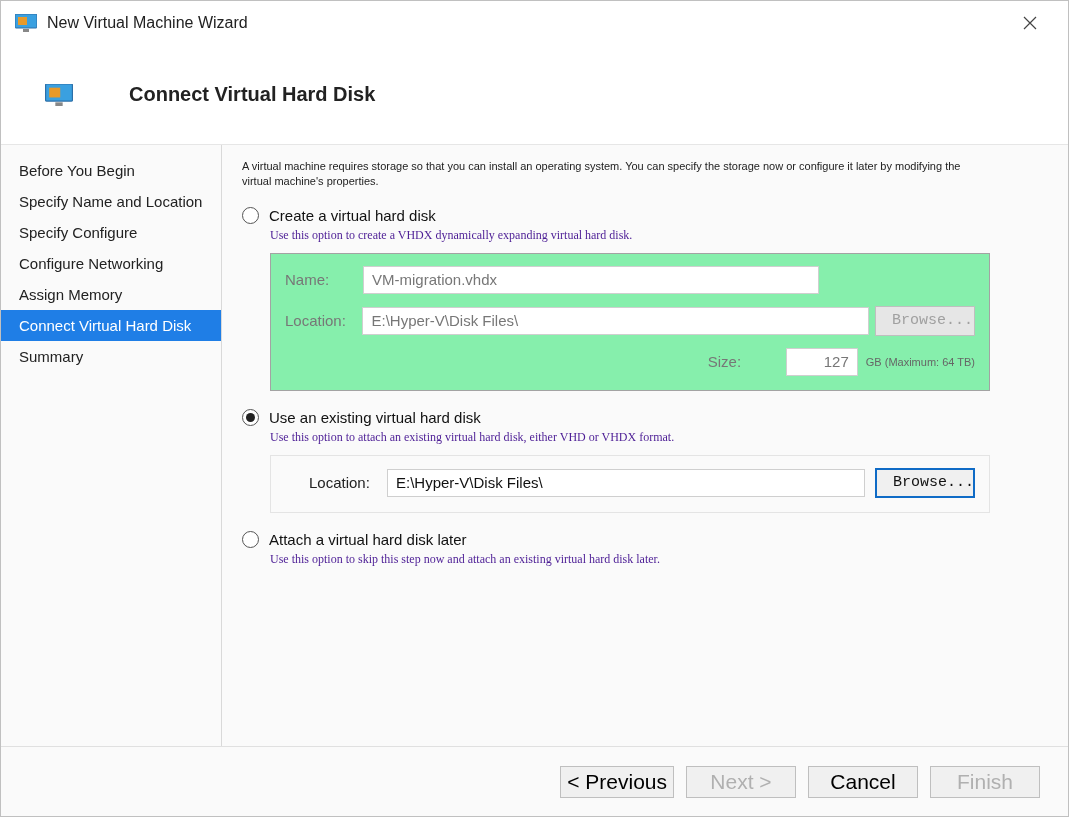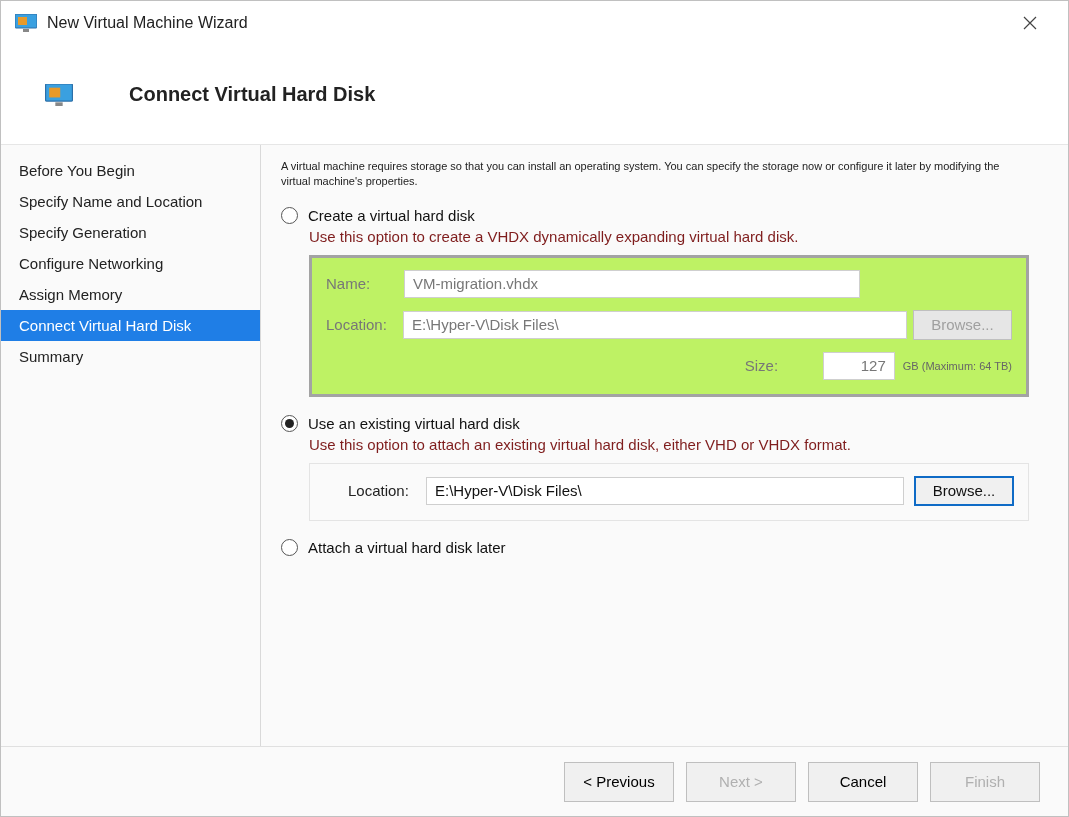--- a/index.html
+++ b/index.html
@@ -68,21 +68,21 @@
   }
 
   
   .body {
     flex: 1;
     display: flex;
     background: #fafafa;
     min-height: 0;
   }
   .sidebar {
-    width: 260px;
+    width: 221px;
     padding: 10px 0 0 0;
     border-right: 1px solid #d9d9d9;
   }
   .sidebar-item {
     padding: 7px 18px;
     font-size: 15px;
     color: #222;
     cursor: pointer;
     white-space: nowrap;
   }
@@ -124,29 +124,30 @@
     background: #fff;
   }
   .radio.checked::after {
     content: "";
     width: 9px; height: 9px;
     background: #222;
     border-radius: 50%;
   }
   .option-desc {
     margin-left: 28px;
-    font-size: 15px;
-    color: #7f1d1d;
+    font-size: 12px;
+    color: #4c1d95;
     margin-bottom: 10px;
+    font-family: Liberation Serif, serif;
   }
 
   .form-box {
     margin-left: 28px;
-    border: 3px solid #a3a3a3;
-    background: #bef264;
+    border: 1px solid #a3a3a3;
+    background: #86efac;
     padding: 12px 14px 14px 14px;
     max-width: 720px;
   }
   .form-box.plain {
     background: #fafafa;
     border: 1px solid #e4e4e4;
   }
   .form-row {
     display: flex;
     align-items: center;
@@ -176,21 +177,21 @@
   .size-suffix {
     margin-left: 8px;
     color: #666;
     font-size: 11px;
   }
   .btn {
     height: 30px;
     border: 1px solid #bfbfbf;
     background: #e1e1e1;
     font-size: 15px;
-    font-family: Liberation Sans, sans-serif;
+    font-family: Liberation Mono, monospace;
     padding: 0 16px;
     cursor: pointer;
   }
   .btn.disabled {
     color: #a0a0a0;
     background: #e6e6e6;
     cursor: default;
   }
   .btn.focus {
     border: 2px solid #0f6bc6;
@@ -204,24 +205,24 @@
     border-top: 1px solid #e0e0e0;
     display: flex;
     align-items: center;
     justify-content: flex-end;
     gap: 12px;
     padding-right: 28px;
     background: #fafafa;
   }
   .footer .fbtn {
     min-width: 110px;
-    height: 40px;
+    height: 32px;
     border: 1px solid #bfbfbf;
     background: #f0f0f0;
-    font-size: 15px;
+    font-size: 21px;
     font-family: inherit;
     cursor: pointer;
   }
   .footer .fbtn.disabled {
     color: #b0b0b0;
     cursor: default;
   }
 
   
   .monitor-icon rect.screen { fill: #3aa0e0; stroke: #2c6fa8; stroke-width: 1; }
@@ -258,21 +259,21 @@
       </svg>
     </span>
     <span class="htitle">Connect Virtual Hard Disk</span>
   </div>
 
   <div class="body">
 
     <div class="sidebar">
       <div class="sidebar-item">Before You Begin</div>
       <div class="sidebar-item">Specify Name and Location</div>
-      <div class="sidebar-item">Specify Generation</div>
+      <div class="sidebar-item">Specify Configure</div>
       <div class="sidebar-item">Configure Networking</div>
       <div class="sidebar-item">Assign Memory</div>
       <div class="sidebar-item active">Connect Virtual Hard Disk</div>
       <div class="sidebar-item">Summary</div>
     </div>
 
     <div class="content">
       <div class="intro">A virtual machine requires storage so that you can install an operating system. You can specify the storage now or configure it later by modifying the virtual machine's properties.</div>
 
       <div class="option-block">
@@ -312,20 +313,21 @@
             <button class="btn focus" style="margin-left:10px;width:100px">Browse...</button>
           </div>
         </div>
       </div>
 
       <div class="option-block">
         <div class="radio-row">
           <span class="radio"></span>
           <span>Attach a virtual hard disk later</span>
         </div>
+        <div class="option-desc">Use this option to skip this step now and attach an existing virtual hard disk later.</div>
       </div>
 
     </div>
   </div>
 
   <div class="footer">
     <button class="fbtn">&lt; Previous</button>
     <button class="fbtn disabled">Next &gt;</button>
     <button class="fbtn">Cancel</button>
     <button class="fbtn disabled">Finish</button>

